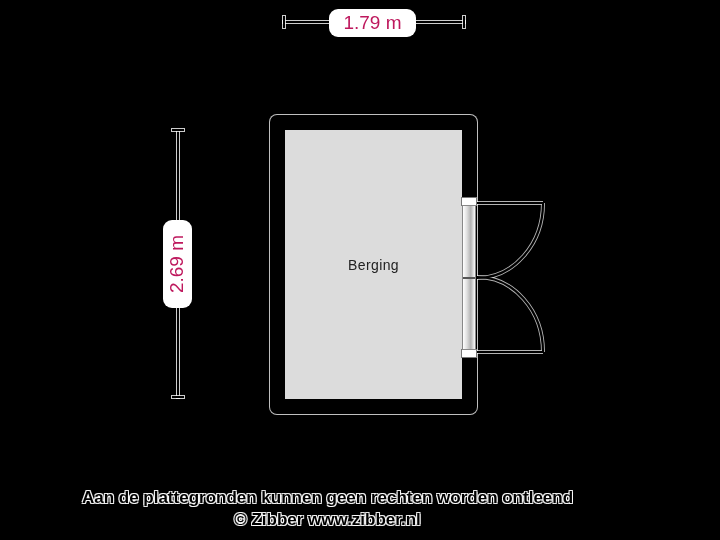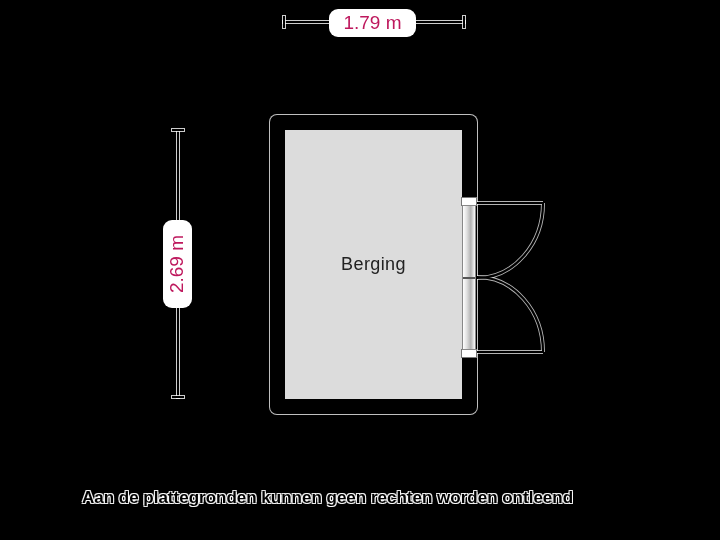--- a/index.html
+++ b/index.html
@@ -54,21 +54,21 @@
   .room-floor {
     position: absolute;
     left: 285px; top: 130px; width: 177px; height: 269px;
     background: #DCDCDC;
     display: flex;
     align-items: center;
     justify-content: center;
   }
   .room-label {
     color: #222;
-    font-size: 18px;
+    font-size: 14px;
     letter-spacing: 0.4px;
   }
 
   
   .door-jamb {
     position: absolute;
     left: 461px; width: 16px; height: 9px;
     background: #FFFFFF;
     border: 1px solid #777;
     box-sizing: border-box;
@@ -155,15 +155,16 @@
     <g>
       <path class="ink" d="M9,12 H75"></path>
       <path class="ink" d="M75,12 A66 75 0 0 1 9,87"></path>
       <path class="ink" d="M9,161 H75"></path>
       <path class="ink" d="M75,161 A66 75 0 0 0 9,86"></path>
     </g>
   </svg>
 
   <div class="footer">
     <div>Aan de plattegronden kunnen geen rechten worden ontleend</div>
+    <div>© Zibber www.zibber.nl</div>
   </div>
 
 </div>
 
 </body></html>

